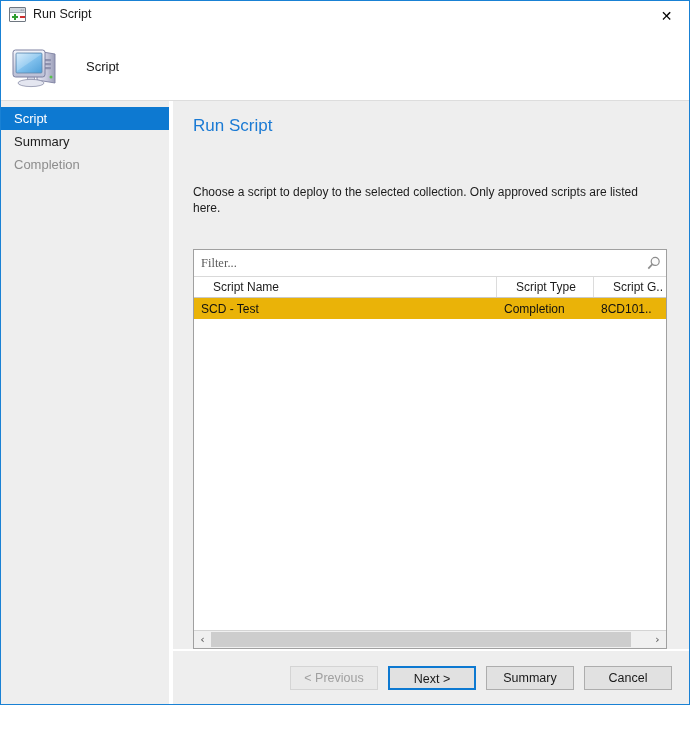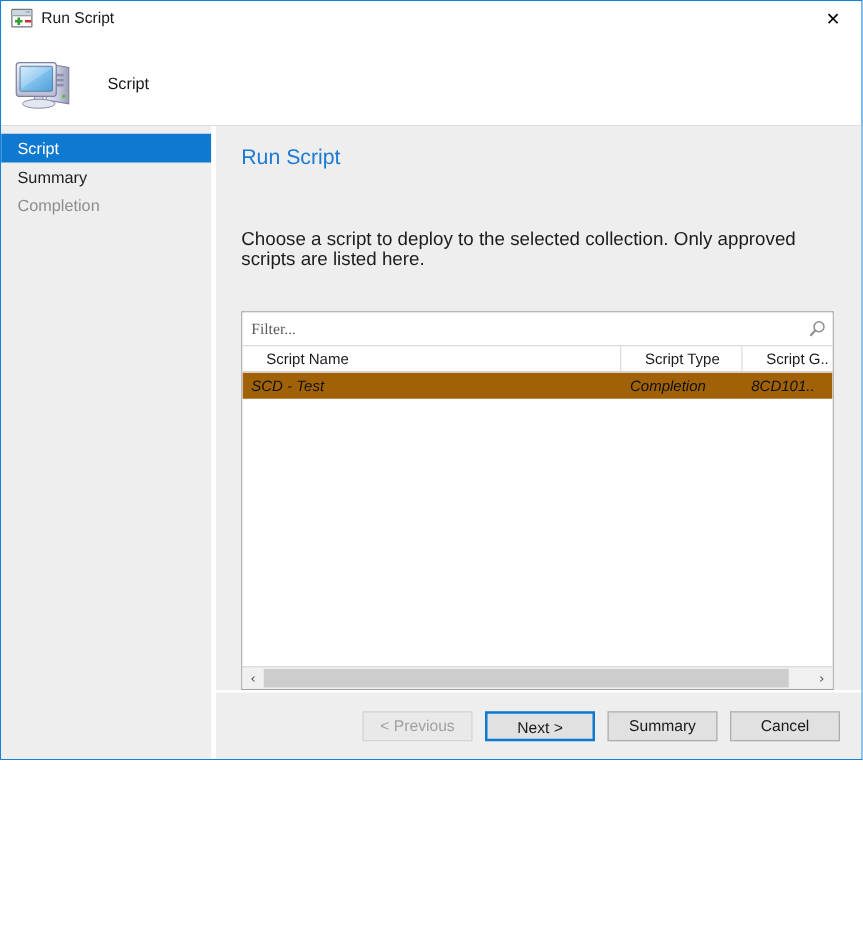--- a/index.html
+++ b/index.html
@@ -14,21 +14,21 @@
     font-family: "Liberation Sans", sans-serif;
     -webkit-font-smoothing: antialiased;
     overflow: hidden;
   }
 
   
   .window {
     position: absolute;
     left: 0; top: 0;
     width: 690px;
-    height: 608px;
+    height: 705px;
     box-sizing: border-box;
     border: 1px solid #1981d4;
     background: #ffffff;
     display: flex;
     flex-direction: column;
   }
 
   
   .titlebar {
     height: 31px;
@@ -181,21 +181,21 @@
     display: flex;
     flex-direction: column;
   }
   .page-title {
     font-size: 17px;
     color: #1a7ad4;
     margin: 4px 0 0 0;
     line-height: 20px;
   }
   .page-desc {
-    font-size: 15px;
+    font-size: 12px;
     color: #1c1c1c;
     margin-top: 48px;
     line-height: 16px;
   }
 
   
   .listbox {
     margin-top: 33px;
     margin-bottom: 0;
     flex: 1;
@@ -263,23 +263,22 @@
 
   .grid-rows {
     flex: 1;
     min-height: 0;
     background: #ffffff;
     overflow: hidden;
   }
   .grid-row {
     display: flex;
     height: 21px;
-    background: #a16207;
-    cursor: default;
-    font-style: italic;
+    background: #eab308;
+    cursor: default;
   }
   .grid-row .cell {
     font-size: 12px;
     color: #111111;
     display: flex;
     align-items: center;
     padding-left: 7px;
     box-sizing: border-box;
     white-space: nowrap;
     overflow: hidden;

